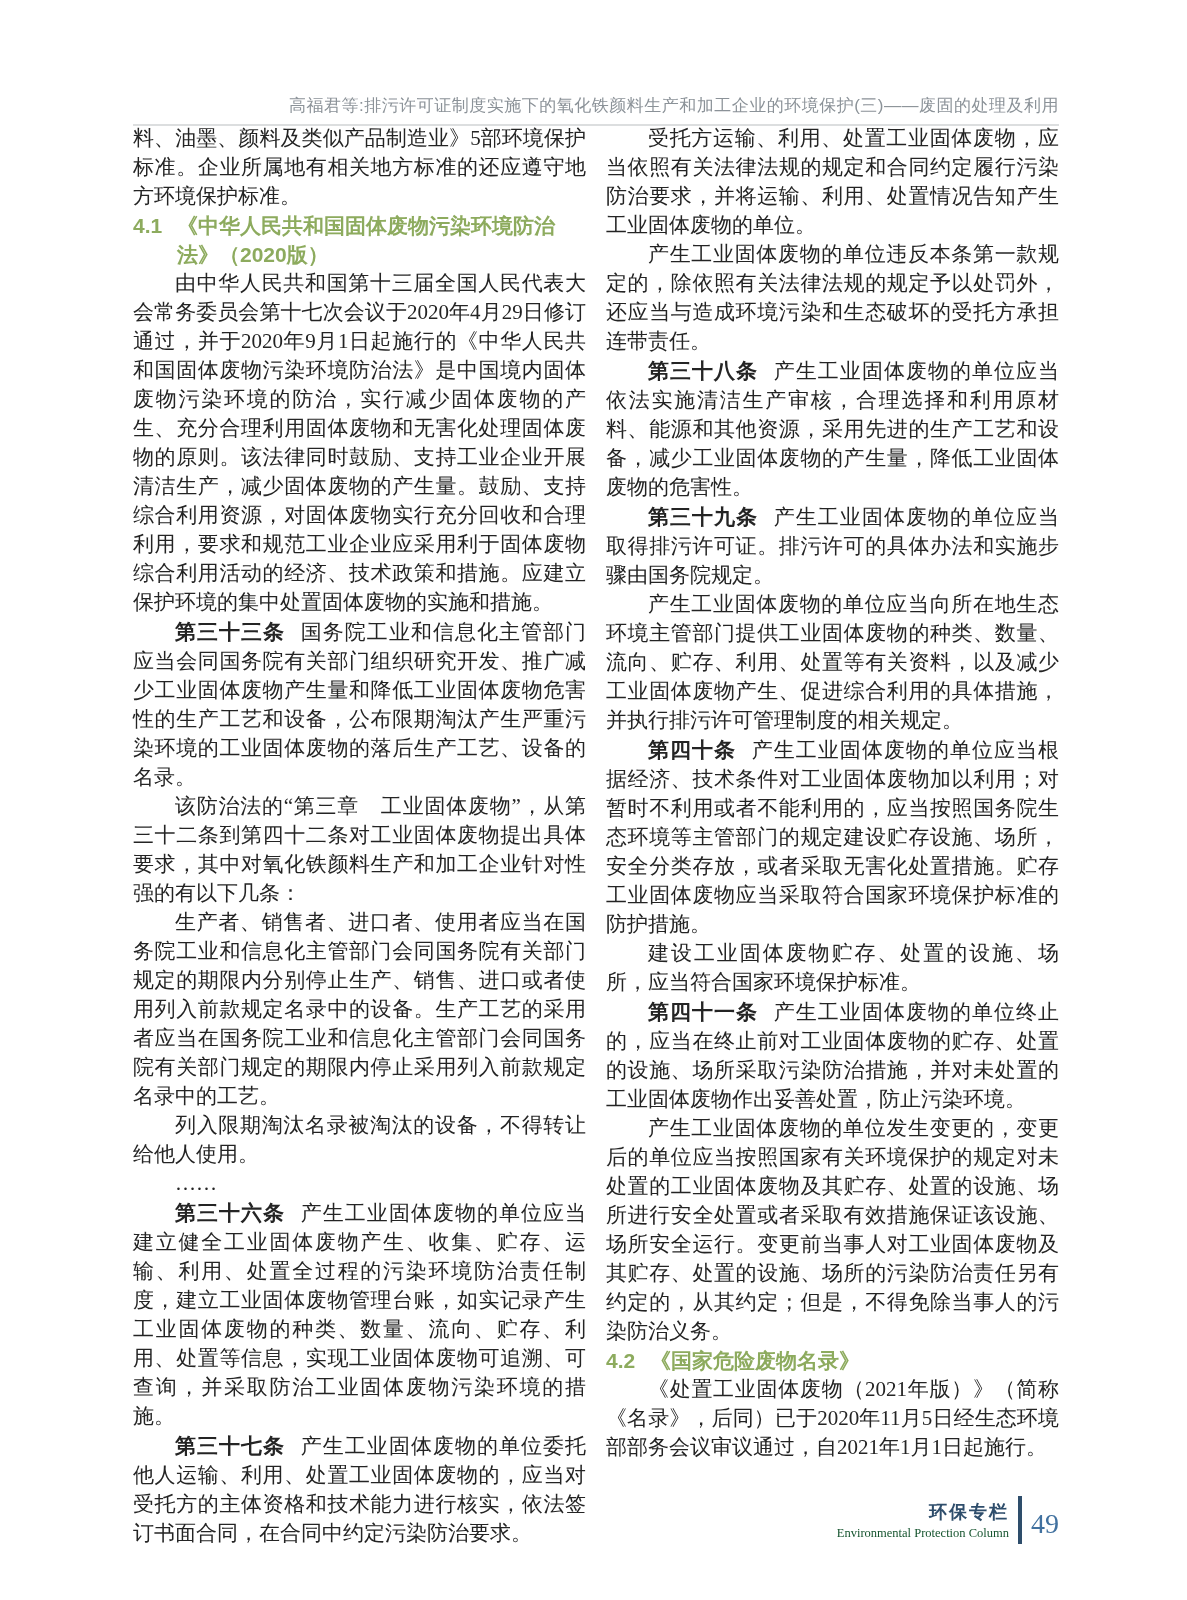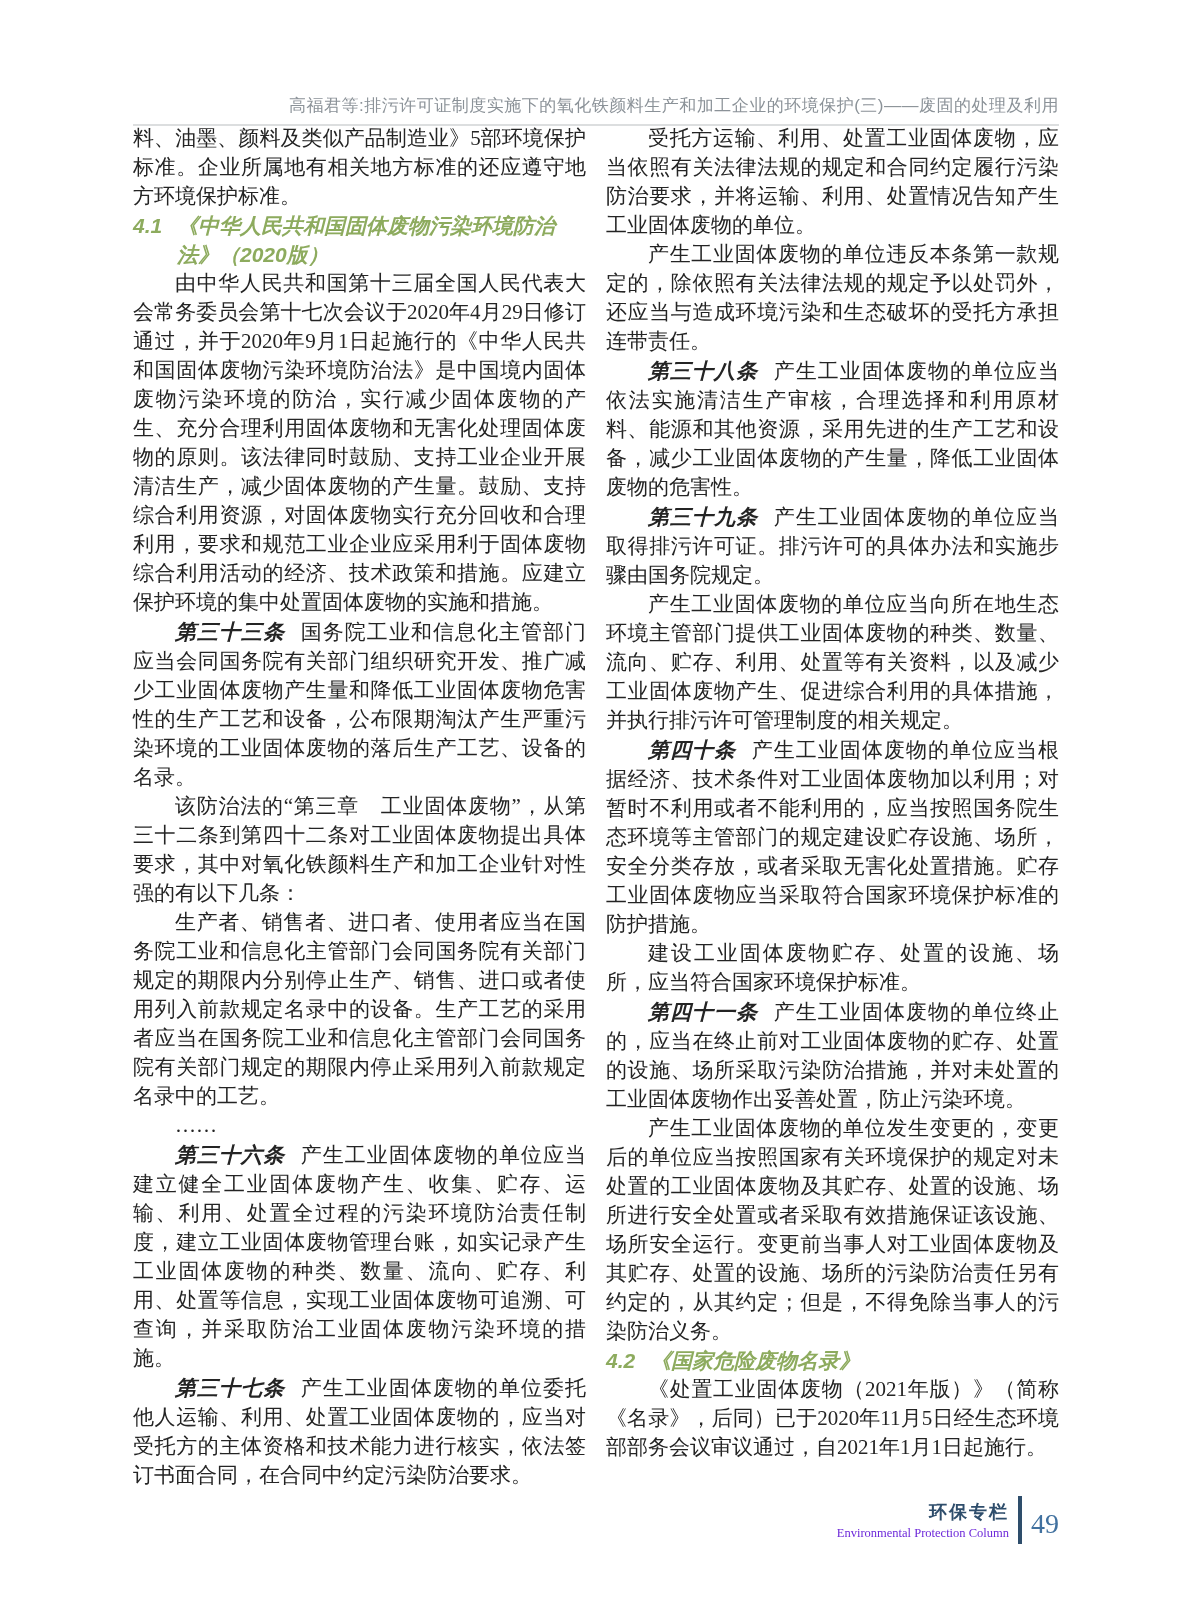--- a/index.html
+++ b/index.html
@@ -53,31 +53,29 @@
     margin: 0;
     text-indent: 2em;
   }
   p.para.noindent {
     text-indent: 0;
   }
   b.lead {
     font-family: "Liberation Sans", "DejaVu Sans", sans-serif;
     font-weight: 700;
     margin-right: 0.75em;
-    font-style: italic;
   }
   .sec-heading {
     display: flex;
     color: var(--heading-green, #8dab5e);
     font-family: "Liberation Sans", "DejaVu Sans", sans-serif;
     font-weight: 700;
     font-size: 21px;
     line-height: 29px;
     text-align: left;
-    font-style: italic;
   }
   .sec-num {
     flex: 0 0 44px;
   }
   .sec-title {
     flex: 1;
   }
   
   .page-footer {
     position: absolute;
@@ -93,21 +91,21 @@
   .footer-cn {
     font-size: 18px;
     font-weight: 700;
     letter-spacing: 2px;
     color: var(--footer-navy, #2e4d6b);
     font-family: "Liberation Sans", "DejaVu Sans", sans-serif;
   }
   .footer-en {
     margin-top: 2px;
     font-size: 12.5px;
-    color: #6d28d9;
+    color: #14532d;
     font-family: "Liberation Serif", "DejaVu Serif", serif;
   }
   .footer-bar {
     width: 4px;
     height: 48px;
     background: var(--footer-navy, #2e4d6b);
     margin-right: 9px;
   }
   .footer-page {
     font-size: 28px;
@@ -128,20 +126,21 @@
   <div class="col">
       <p class="para noindent">料、油墨、颜料及类似产品制造业》5部环境保护标准。企业所属地有相关地方标准的还应遵守地方环境保护标准。</p>
       <div class="sec-heading">
         <span class="sec-num">4.1</span>
         <span class="sec-title">《中华人民共和国固体废物污染环境防治法》（2020版）</span>
       </div>
       <p class="para">由中华人民共和国第十三届全国人民代表大会常务委员会第十七次会议于2020年4月29日修订通过，并于2020年9月1日起施行的《中华人民共和国固体废物污染环境防治法》是中国境内固体废物污染环境的防治，实行减少固体废物的产生、充分合理利用固体废物和无害化处理固体废物的原则。该法律同时鼓励、支持工业企业开展清洁生产，减少固体废物的产生量。鼓励、支持综合利用资源，对固体废物实行充分回收和合理利用，要求和规范工业企业应采用利于固体废物综合利用活动的经济、技术政策和措施。应建立保护环境的集中处置固体废物的实施和措施。</p>
       <p class="para"><b class="lead">第三十三条</b>国务院工业和信息化主管部门应当会同国务院有关部门组织研究开发、推广减少工业固体废物产生量和降低工业固体废物危害性的生产工艺和设备，公布限期淘汰产生严重污染环境的工业固体废物的落后生产工艺、设备的名录。</p>
       <p class="para">该防治法的“第三章　工业固体废物”，从第三十二条到第四十二条对工业固体废物提出具体要求，其中对氧化铁颜料生产和加工企业针对性强的有以下几条：</p>
       <p class="para">生产者、销售者、进口者、使用者应当在国务院工业和信息化主管部门会同国务院有关部门规定的期限内分别停止生产、销售、进口或者使用列入前款规定名录中的设备。生产工艺的采用者应当在国务院工业和信息化主管部门会同国务院有关部门规定的期限内停止采用列入前款规定名录中的工艺。</p>
+      <p class="para">列入限期淘汰名录被淘汰的设备，不得转让给他人使用。</p>
       <p class="para">……</p>
       <p class="para"><b class="lead">第三十六条</b>产生工业固体废物的单位应当建立健全工业固体废物产生、收集、贮存、运输、利用、处置全过程的污染环境防治责任制度，建立工业固体废物管理台账，如实记录产生工业固体废物的种类、数量、流向、贮存、利用、处置等信息，实现工业固体废物可追溯、可查询，并采取防治工业固体废物污染环境的措施。</p>
       <p class="para"><b class="lead">第三十七条</b>产生工业固体废物的单位委托他人运输、利用、处置工业固体废物的，应当对受托方的主体资格和技术能力进行核实，依法签订书面合同，在合同中约定污染防治要求。</p>
     </div>
   <div class="col">
       <p class="para">受托方运输、利用、处置工业固体废物，应当依照有关法律法规的规定和合同约定履行污染防治要求，并将运输、利用、处置情况告知产生工业固体废物的单位。</p>
       <p class="para">产生工业固体废物的单位违反本条第一款规定的，除依照有关法律法规的规定予以处罚外，还应当与造成环境污染和生态破坏的受托方承担连带责任。</p>
       <p class="para"><b class="lead">第三十八条</b>产生工业固体废物的单位应当依法实施清洁生产审核，合理选择和利用原材料、能源和其他资源，采用先进的生产工艺和设备，减少工业固体废物的产生量，降低工业固体废物的危害性。</p>
       <p class="para"><b class="lead">第三十九条</b>产生工业固体废物的单位应当取得排污许可证。排污许可的具体办法和实施步骤由国务院规定。</p>
       <p class="para">产生工业固体废物的单位应当向所在地生态环境主管部门提供工业固体废物的种类、数量、流向、贮存、利用、处置等有关资料，以及减少工业固体废物产生、促进综合利用的具体措施，并执行排污许可管理制度的相关规定。</p>

